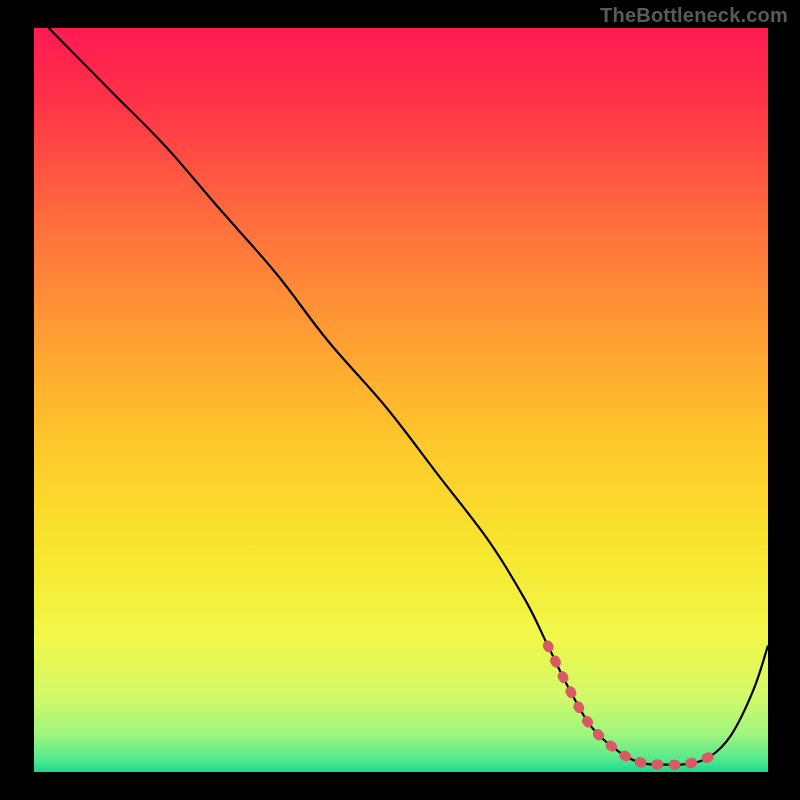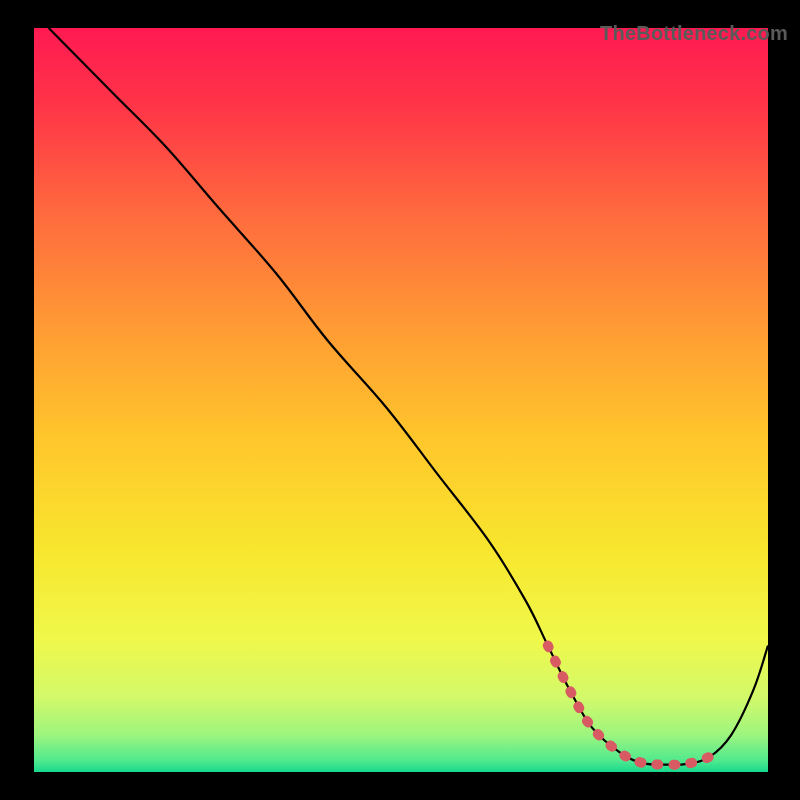--- a/index.html
+++ b/index.html
@@ -11,21 +11,21 @@
     overflow: hidden;
   }
   .stage {
     position: relative;
     width: 800px;
     height: 800px;
     background: #000;
   }
   .watermark {
     position: absolute;
-    top: 22px;
+    top: 4px;
     right: 12px;
     font-family: Arial, Helvetica, sans-serif;
     font-size: 20px;
     font-weight: bold;
     color: #5a5a5a;
     letter-spacing: 0.2px;
     user-select: none;
   }
   svg {
     display: block;

